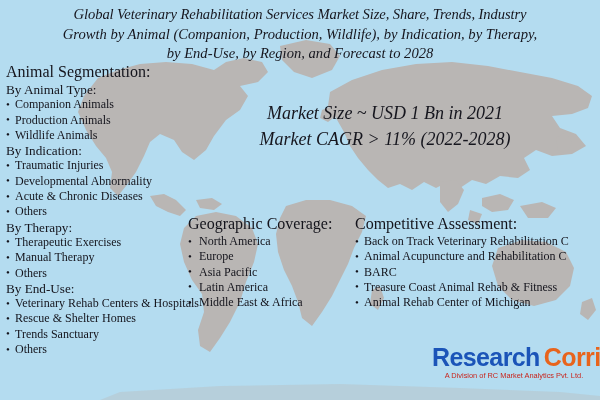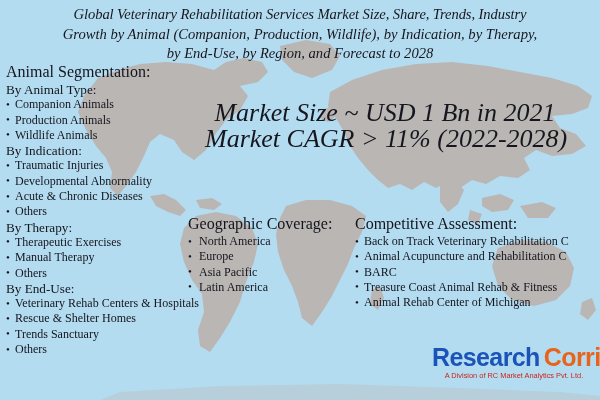--- a/index.html
+++ b/index.html
@@ -47,21 +47,21 @@
   .title-line.l1 { letter-spacing: -0.1px; }
 
   
   .stat-block {
     position: absolute;
     left: 205px;
     top: 100px;
     width: 360px;
     text-align: center;
     font-style: italic;
-    font-size: 26px;
+    font-size: 18px;
     line-height: 26px;
     color: #16161e;
   }
   .stat-line { display: block; white-space: nowrap; }
 
   
   .section { position: absolute; }
   .sec-head {
     font-size: 16px;
     line-height: 19px;
@@ -240,20 +240,21 @@
       </ul>
     </div>
 
     <div class="section" id="geo-section">
       <div class="sec-head">Geographic Coverage:</div>
       <ul class="bullets">
         <li>North America</li>
         <li>Europe</li>
         <li>Asia Pacific</li>
         <li>Latin America</li>
+        <li>Middle East &amp; Africa</li>
       </ul>
     </div>
 
     <div class="section" id="comp-section">
       <div class="sec-head">Competitive Assessment:</div>
       <ul class="bullets">
         <li>Back on Track Veterinary Rehabilitation C</li>
         <li>Animal Acupuncture and Rehabilitation C</li>
         <li>BARC</li>
         <li>Treasure Coast Animal Rehab &amp; Fitness</li>

